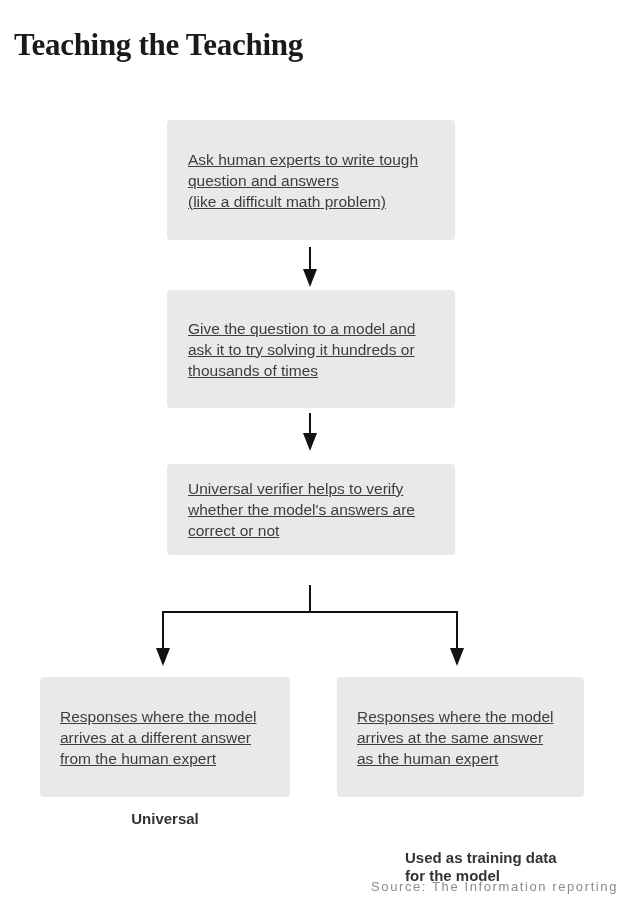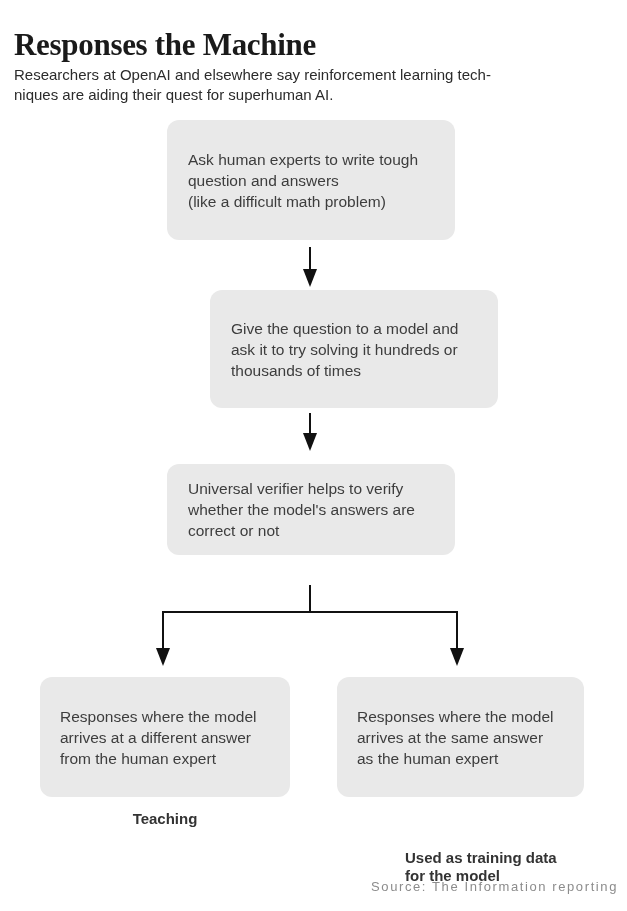--- a/index.html
+++ b/index.html
@@ -17,30 +17,31 @@
     color:#1a1a1a; letter-spacing:-0.3px;
   }
   .subtitle {
     position:absolute; left:14px; top:50px; width:580px;
     font-size:15px; line-height:20px;
     color:#2b2b2b; white-space:pre-line;
   }
   .flow-box {
     position:absolute;
     background:#e9e9e9;
-    border-radius:12px;
+    border-radius:4px;
     box-sizing:border-box;
     display:flex; align-items:center;
     padding:0 14px 0 21px;
     font-size:15.5px; line-height:21px;
     color:#3d3d3d;
     white-space:pre-line;
+    text-decoration:underline;
   }
   .box-step1 { left:167px; top:120px; width:288px; height:120px; }
-  .box-step2 { left:167px; top:290px; width:288px; height:118px;margin-left:43px; }
+  .box-step2 { left:167px; top:290px; width:288px; height:118px; }
   .box-step3 { left:167px; top:464px; width:288px; height:91px; }
   .box-outcome-left  { left:40px;  top:677px; width:250px; height:120px; padding-left:20px; }
   .box-outcome-right { left:337px; top:677px; width:247px; height:120px; padding-left:20px; }
 
   .stem { position:absolute; width:2px; background:#111; }
   .hbar { position:absolute; height:2px; background:#111; }
   .head {
     position:absolute; width:0; height:0;
     border-left:7px solid transparent;
     border-right:7px solid transparent;
@@ -70,23 +71,21 @@
     font-family:Liberation Sans, sans-serif;
     font-size:13px; letter-spacing:1.6px;
     color:#8c8c8c;
   }
 </style>
 </head>
 <body>
 
 <div class="canvas">
 
-  <h1 class="title">Responses the Machine</h1>
-  <p class="subtitle">Researchers at OpenAI and elsewhere say reinforcement learning tech-
-niques are aiding their quest for superhuman AI.</p>
+  <h1 class="title">Teaching the Teaching</h1>
 
   <div class="flow-box box-step1">
     <span>Ask human experts to write tough
 question and answers
 (like a difficult math problem)</span>
   </div>
 
   <div class="stem stem-a1"></div>
   <div class="head head-a1"></div>
 
@@ -116,19 +115,19 @@
     <span>Responses where the model
 arrives at a different answer
 from the human expert</span>
   </div>
   <div class="flow-box box-outcome-right">
     <span>Responses where the model
 arrives at the same answer
 as the human expert</span>
   </div>
 
-  <div class="outcome-label label-left">Teaching</div>
+  <div class="outcome-label label-left">Universal</div>
   <div class="outcome-label label-right">Used as training data
 for the model</div>
 
   <div class="source">Source: The Information reporting</div>
 
 </div>
 
 </body></html>

